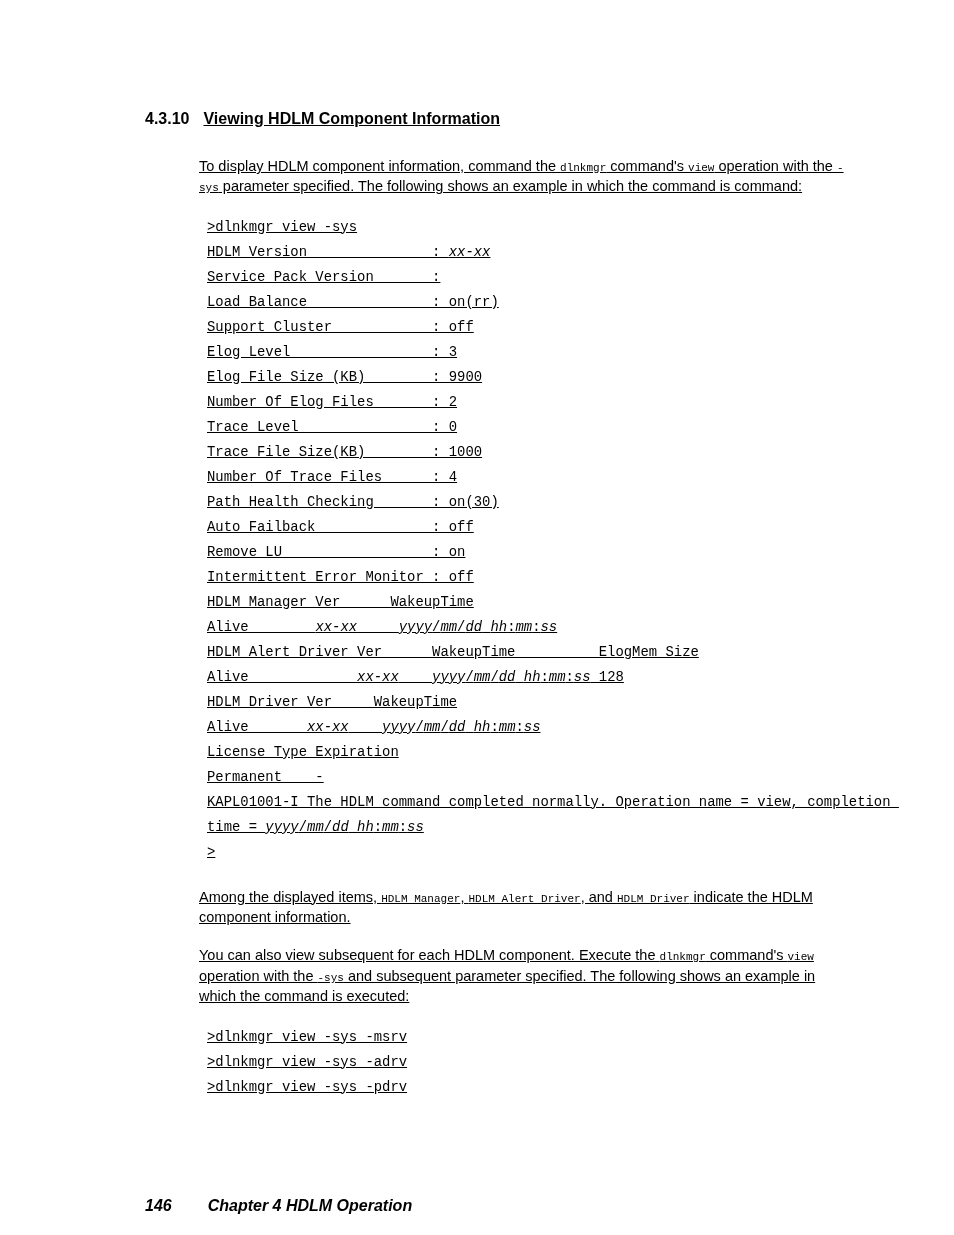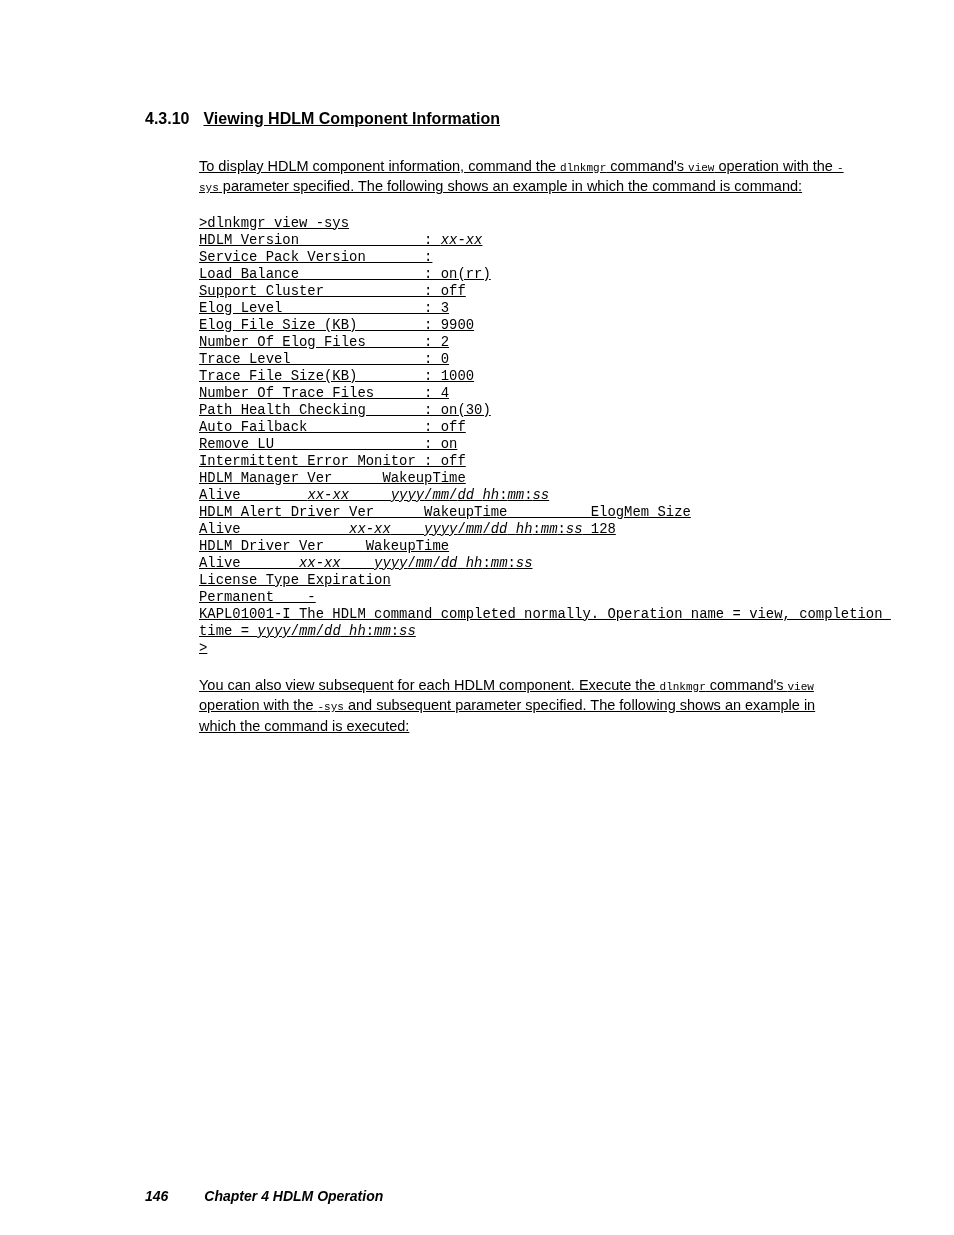--- a/index.html
+++ b/index.html
@@ -38,35 +38,35 @@
     font-size: 14.5px;
     line-height: 1.4;
   }
   .body-text .mono {
     font-family: "Courier New", Courier, monospace;
     font-size: 11px;
   }
   pre.codeblock {
     font-family: "Courier New", Courier, monospace;
     font-size: 13.9px;
-    line-height: 17px;
+    line-height: 25px;
     white-space: pre;
-    margin: 0;
+    margin: 8px;
   }
   pre.codeblock .italic {
     font-style: italic;
   }
   .footer {
     position: absolute;
     left: 145px;
-    bottom: 31px;
+    bottom: 20px;
     font-family: Arial, Helvetica, sans-serif;
     font-style: italic;
     font-weight: bold;
-    font-size: 14px;
+    font-size: 16px;
   }
   .footer .pgnum {
     margin-right: 36px;
   }
 </style>
 </head>
 <body>
 
 <div class="page">
 
@@ -100,23 +100,31 @@
 <span>Alive             </span><span class="italic">xx-xx</span><span>    </span><span class="italic">yyyy</span><span>/</span><span class="italic">mm</span><span>/</span><span class="italic">dd</span><span> </span><span class="italic">hh</span><span>:</span><span class="italic">mm</span><span>:</span><span class="italic">ss</span><span> 128</span>
 <span>HDLM Driver Ver     WakeupTime</span>
 <span>Alive       </span><span class="italic">xx-xx</span><span>    </span><span class="italic">yyyy</span><span>/</span><span class="italic">mm</span><span>/</span><span class="italic">dd</span><span> </span><span class="italic">hh</span><span>:</span><span class="italic">mm</span><span>:</span><span class="italic">ss</span>
 <span>License Type Expiration</span>
 <span>Permanent    -</span>
 <span>KAPL01001-I The HDLM command completed normally. Operation name = view, completion </span>
 <span>time = </span><span class="italic">yyyy</span><span>/</span><span class="italic">mm</span><span>/</span><span class="italic">dd</span><span> </span><span class="italic">hh</span><span>:</span><span class="italic">mm</span><span>:</span><span class="italic">ss</span>
 <span>&gt;</span></pre>
   </div>
 
+  <div class="body-block body-text" style="margin-top:22px;">
+    <span>Among the displayed items, </span><span class="mono">HDLM Manager</span><span>, </span><span class="mono">HDLM Alert Driver</span><span>, and </span><span class="mono">HDLM Driver</span><span> indicate the HDLM component information.</span>
+  </div>
 
   <div class="body-block body-text">
     <span>You can also view subsequent for each HDLM component. Execute the </span><span class="mono">dlnkmgr</span><span> command's </span><span class="mono">view</span><span> operation with the </span><span class="mono">-sys</span><span> and subsequent parameter specified. The following shows an example in which the command is executed:</span>
   </div>
 
+  <div class="body-block">
+<pre class="codeblock"><span>&gt;dlnkmgr view -sys -msrv</span>
+<span>&gt;dlnkmgr view -sys -adrv</span>
+<span>&gt;dlnkmgr view -sys -pdrv</span></pre>
+  </div>
 
   <div class="footer">
     <span class="pgnum">146</span><span>Chapter 4   HDLM Operation</span>
   </div>
 
 </div>
 
 </body></html>

